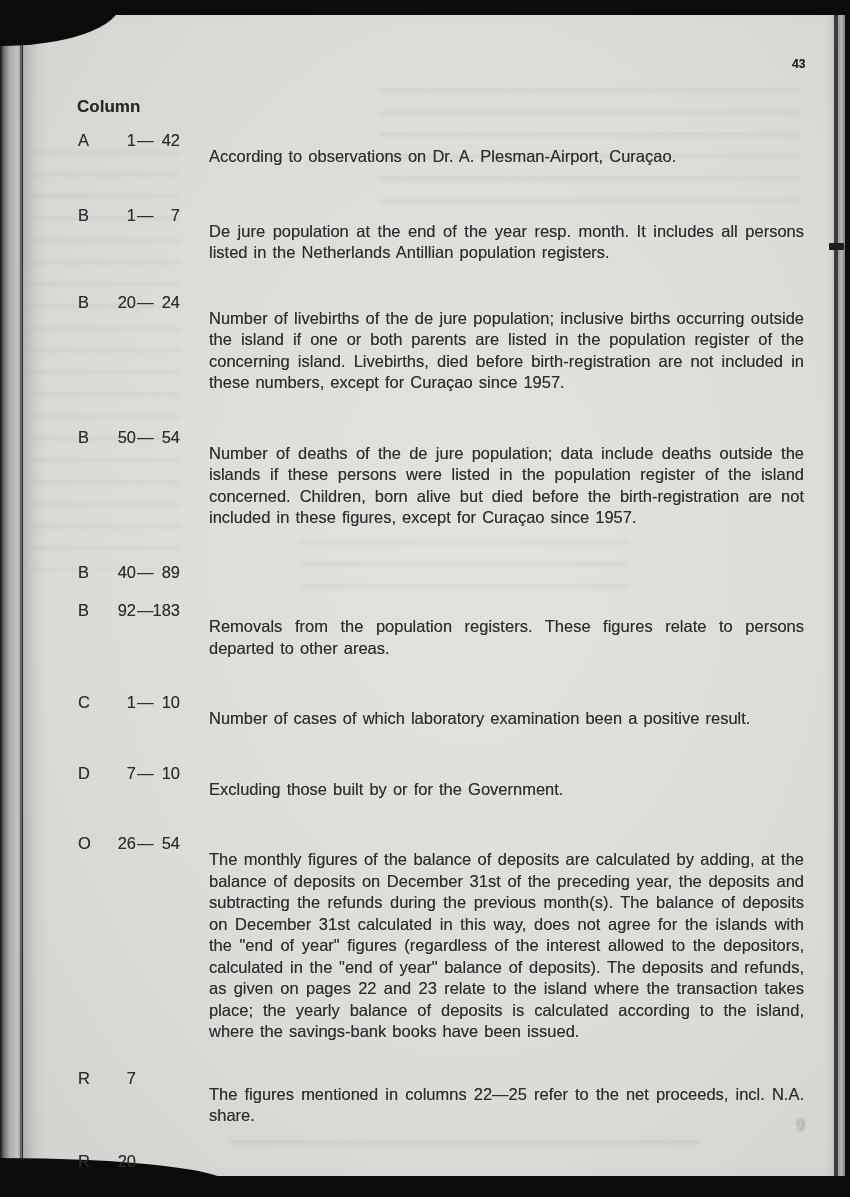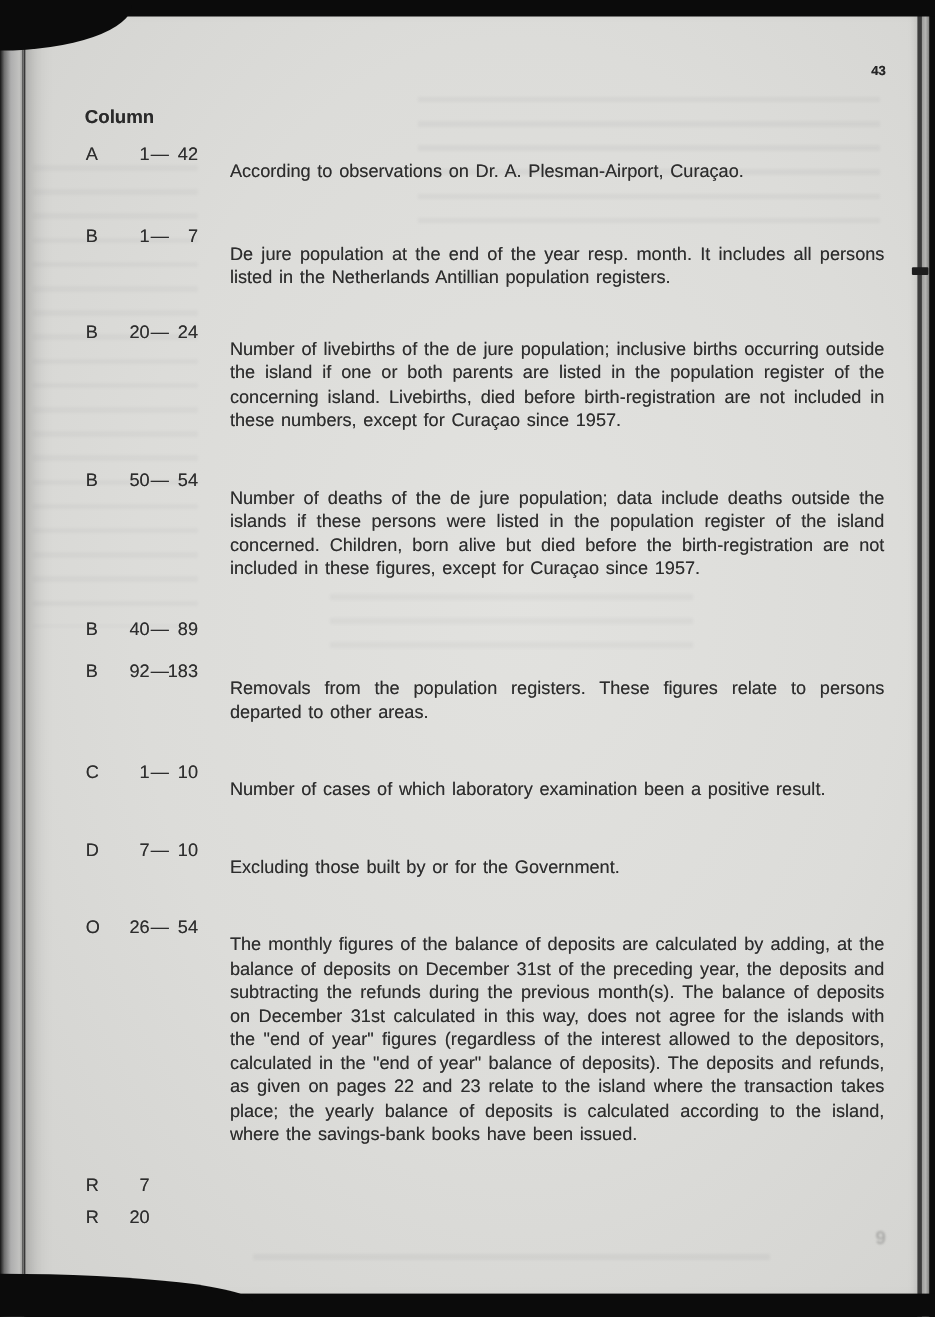--- a/index.html
+++ b/index.html
@@ -226,20 +226,21 @@
         </div>
     </div>
 
     <div class="entry">
       <span class="col-letter">R</span>
       <span class="col-from">7</span>
       <span class="col-dash"></span>
       <span class="col-to"></span>
       <span></span>
       <div class="desc">
+          <p>The figures mentioned in columns 22—25 refer to the net proceeds, incl. N.A. share.</p>
         </div>
     </div>
 
     <div class="entry">
       <span class="col-letter">R</span>
       <span class="col-from">20</span>
       <span class="col-dash"></span>
       <span class="col-to"></span>
       <span></span>
     </div>

